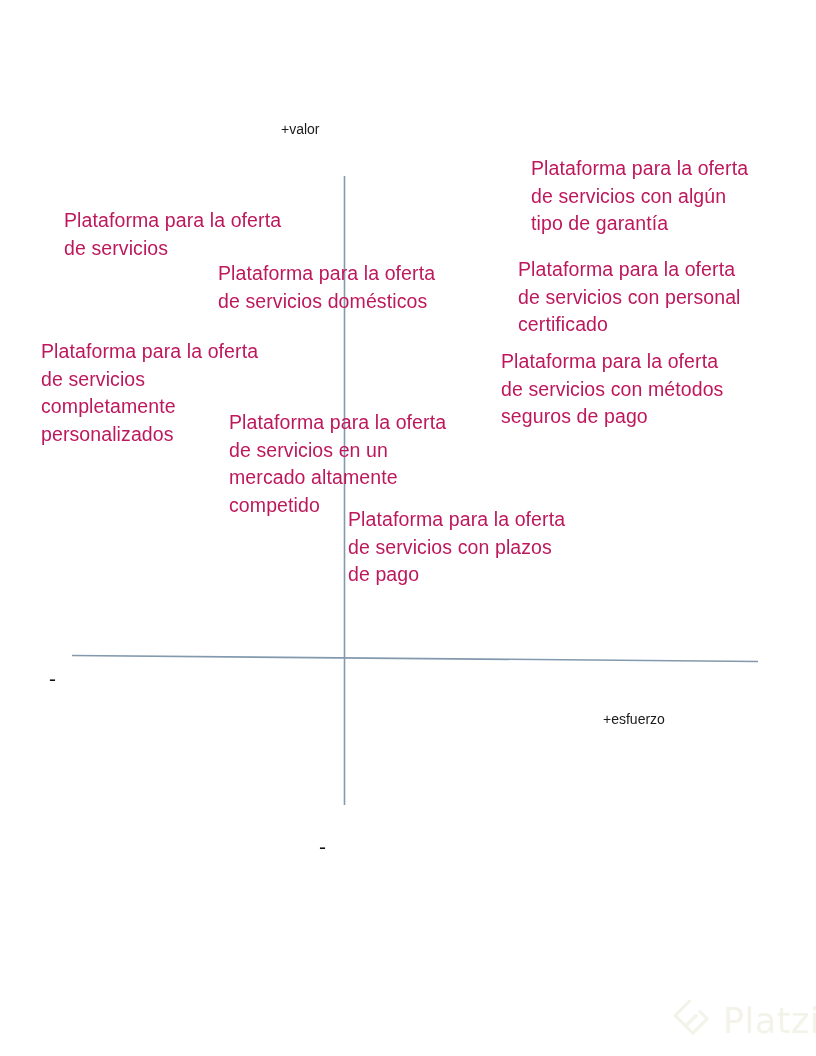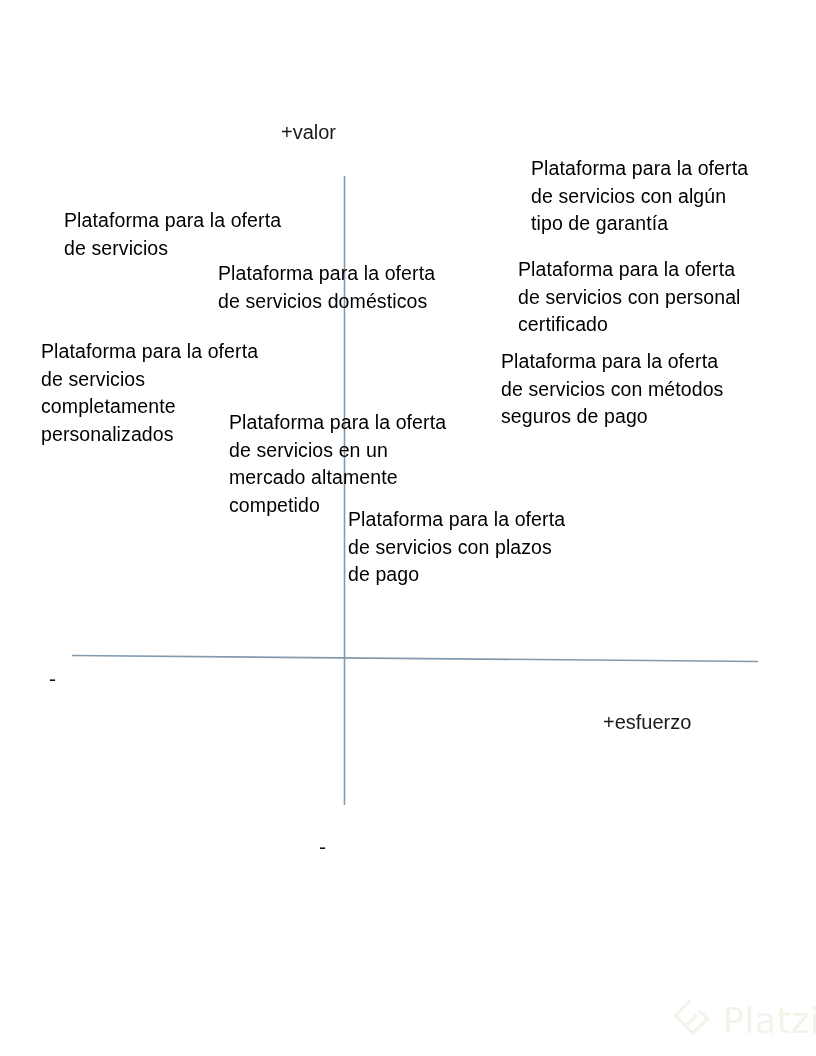--- a/index.html
+++ b/index.html
@@ -32,21 +32,21 @@
     left: 0;
     top: 0;
     width: 816px;
     height: 1056px;
     pointer-events: none;
   }
 
   
   .axis-label {
     position: absolute;
-    font-size: 20px;
+    font-size: 14px;
     line-height: 1.18;
     color: #1a1a1a;
     white-space: nowrap;
   }
   #axis-label-valor      { left: 281px; top: 121px; }
   #axis-label-esfuerzo   { left: 603px; top: 711px; }
 
   .axis-minus {
     position: absolute;
     font-size: 21px;
@@ -55,21 +55,21 @@
     white-space: nowrap;
   }
   #axis-minus-left   { left: 49px;  top: 668px; }
   #axis-minus-bottom { left: 319px; top: 836px; }
 
   
   .idea {
     position: absolute;
     font-size: 19.5px;
     line-height: 1.42;
-    color: #000000;
+    color: #be185d;
     white-space: pre-line;
     letter-spacing: 0.1px;
   }
 
   #idea-servicios            { left: 64px;  top: 207px; }
   #idea-domesticos           { left: 218px; top: 260px; }
   #idea-personalizados       { left: 41px;  top: 338px; }
   #idea-competido            { left: 229px; top: 409px; }
   #idea-plazos               { left: 348px; top: 506px; }
   #idea-garantia             { left: 531px; top: 155px; }

